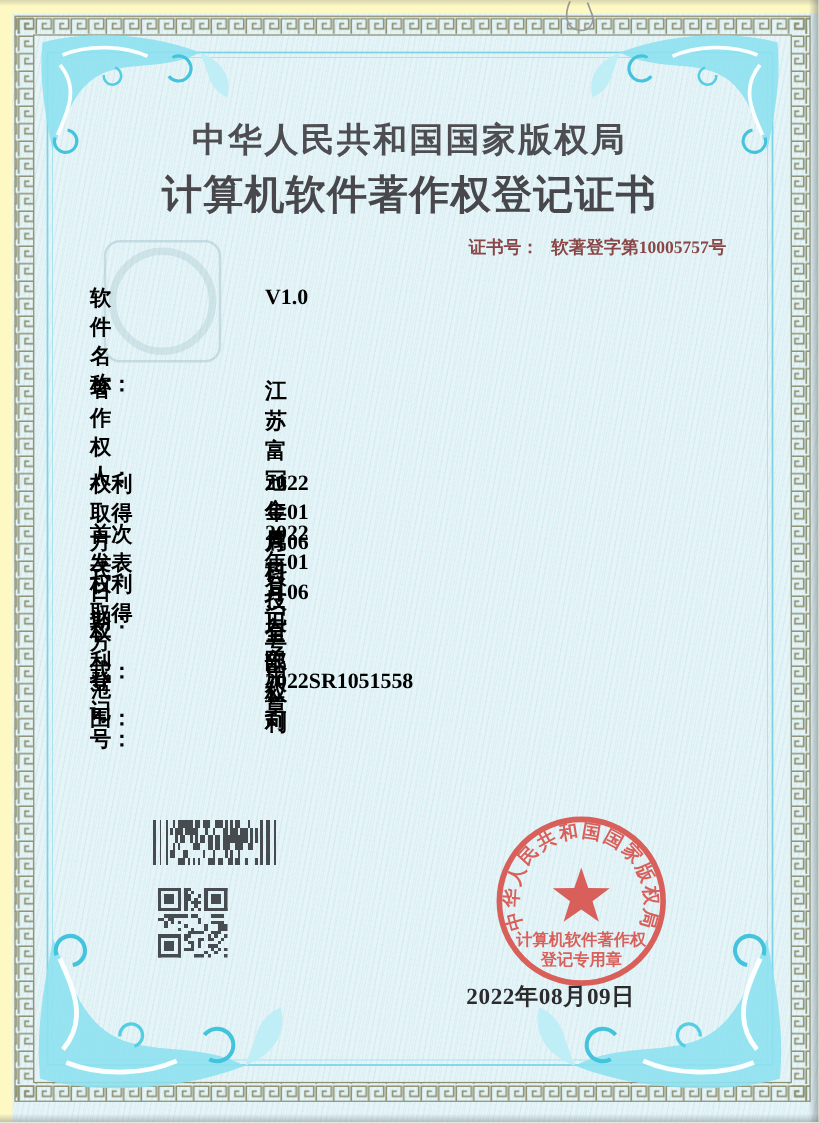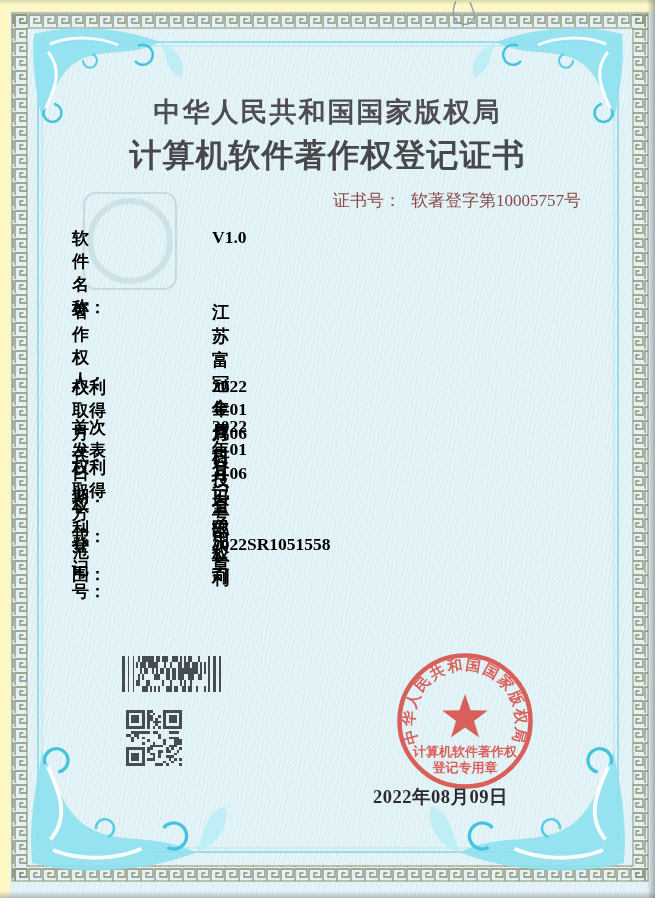--- a/index.html
+++ b/index.html
@@ -9,21 +9,21 @@
   .texture{position:absolute;left:10px;top:11px;right:0;bottom:0;pointer-events:none;
     background:
       repeating-linear-gradient(100deg, rgba(150,215,228,.14) 0 1px, transparent 1px 4px),
       repeating-linear-gradient(-78deg, rgba(150,215,228,.12) 0 1px, transparent 1px 5px);}
   .deco{position:absolute;left:0;top:0;}
   .txt{position:absolute;white-space:nowrap;color:var(--ink,#3c3c40);}
   .authority{left:0;top:94px;width:655px;text-align:center;font-size:27px;font-weight:bold;
     letter-spacing:2px;color:#4d4d52;}
   .main-title{left:0;top:134px;width:655px;text-align:center;font-size:32px;font-weight:bold;
     letter-spacing:1px;color:#47474c;}
-  .cert-no{top:189px;right:74px;font-size:17px;font-weight:normal;color:var(--cert-no-red,#8a4747);}
+  .cert-no{top:189px;right:74px;font-size:14px;font-weight:bold;color:var(--cert-no-red,#8a4747);}
   .cert-no .lbl{margin-right:10px;}
   .row{position:absolute;left:72px;font-size:17.5px;font-weight:bold;}
   .row .lbl{position:absolute;left:0;top:0;font-size:17px;}
   .row .val{position:absolute;left:140px;top:0;}
   .val-multi div{line-height:21.5px;}
   .statement{position:absolute;left:68px;top:571px;width:496px;font-size:16.5px;font-weight:bold;
     color:#3e3e42;white-space:normal;}
   .statement .l1{text-indent:33px;margin-bottom:13px;}
   .serial{left:106px;top:784px;font-size:19px;color:#3a3a3e;}
   .serial .num{color:var(--serial-red,#c8454a);letter-spacing:3px;margin-left:6px;

